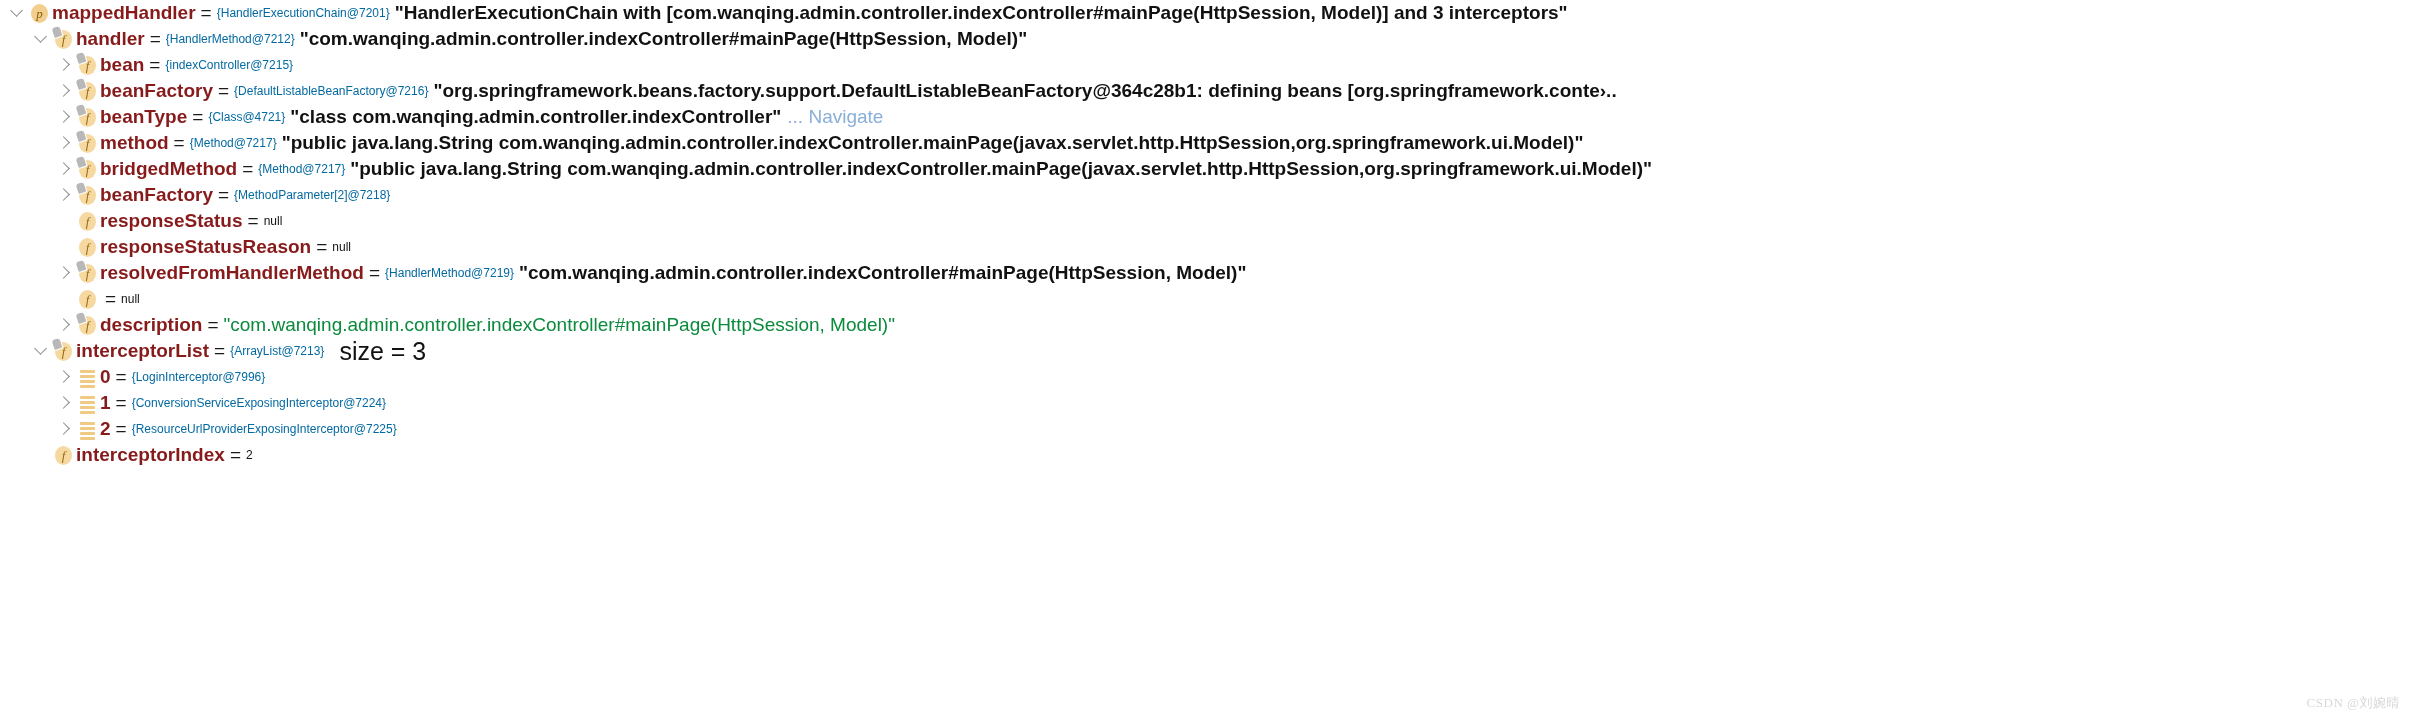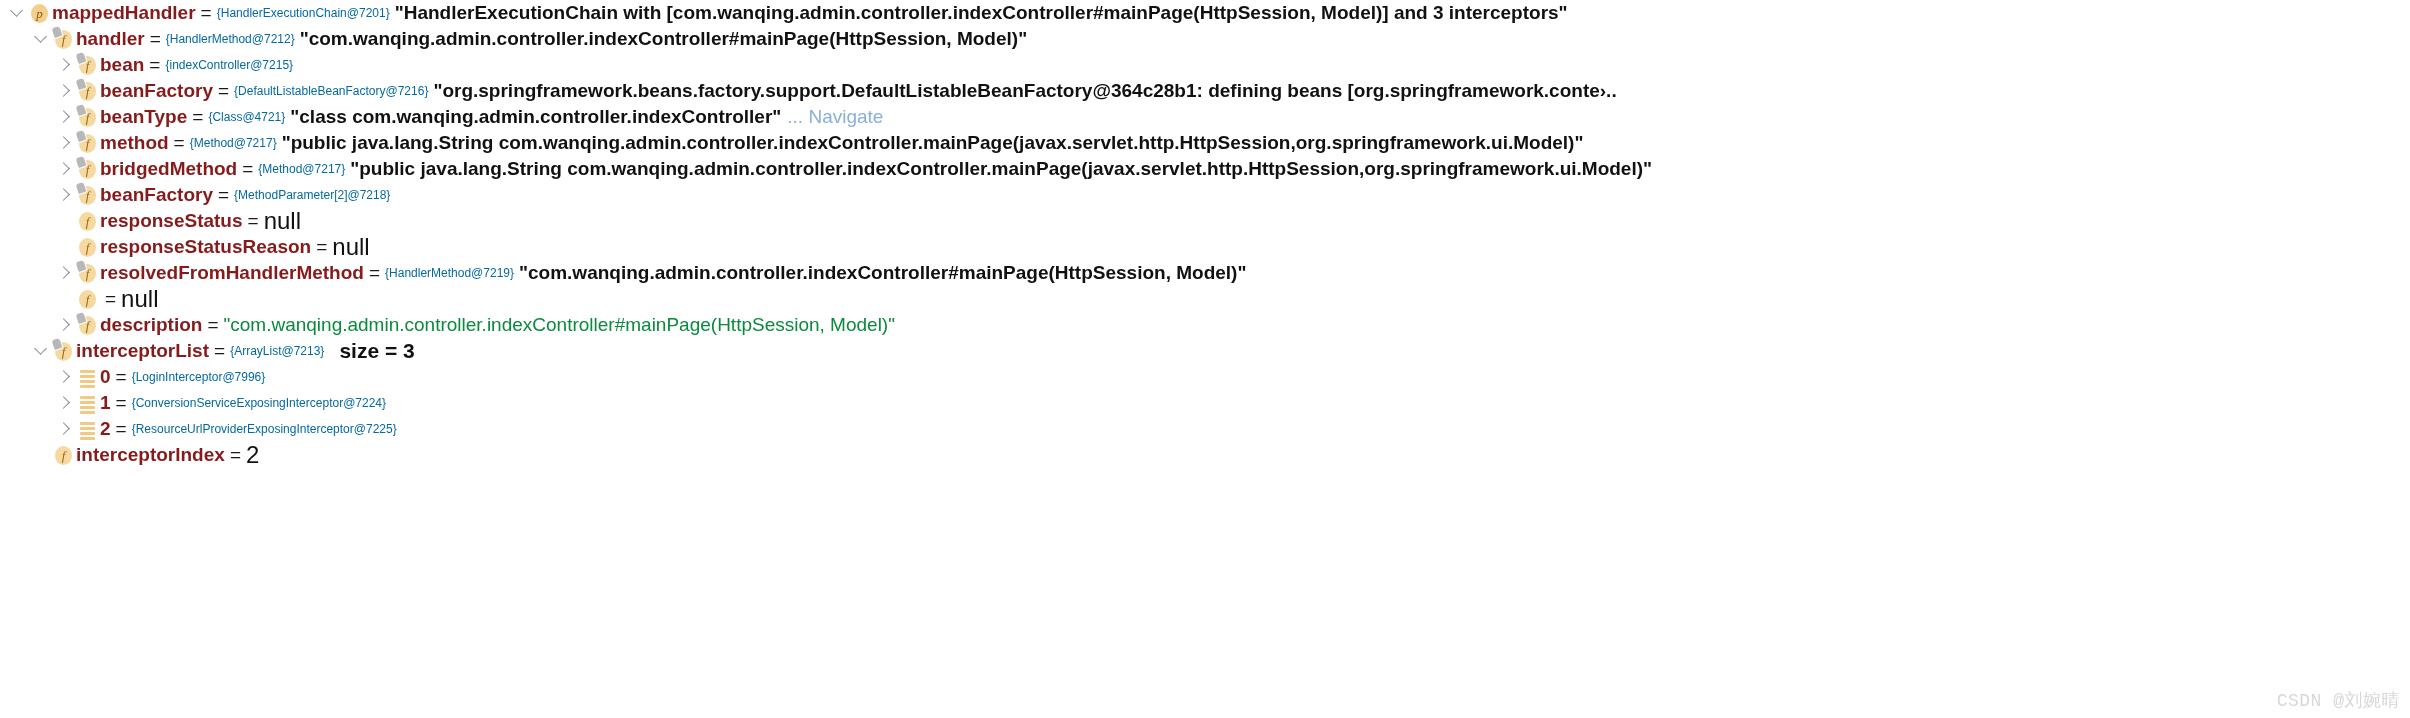--- a/index.html
+++ b/index.html
@@ -132,46 +132,46 @@
     color: #0369a1;
     font-size: 12px;
   }
   .val {
     color: #111111;
     font-size: 19px;
     font-weight: 600;
   }
   .valplain {
     color: #111111;
-    font-size: 24px;
+    font-size: 12px;
   }
   .valstr {
     color: #0a8a3c;
     font-size: 19px;
   }
   .link {
     color: #8aafd8;
     font-size: 19px;
     padding-left: 6px;
   }
   .size {
     color: #111111;
-    font-size: 21px;
-    font-weight: 700;
+    font-size: 25px;
+    font-weight: 400;
     padding-left: 10px;
   }
   .sp { display: inline-block; width: 5px; }
   
   #watermark {
     position: absolute;
     right: 10px;
     bottom: 6px;
     color: #d8d8d8;
-    font-size: 18px;
-    font-family: Liberation Mono, monospace;
+    font-size: 13px;
+    font-family: Liberation Serif, serif;
     letter-spacing: 0.5px;
   }
 </style>
 </head>
 <body>
 
 <div id="tree">
     <div class="row">
       <span class="indent" style="width: 8px;"></span>
       <span class="twisty expanded"></span>

